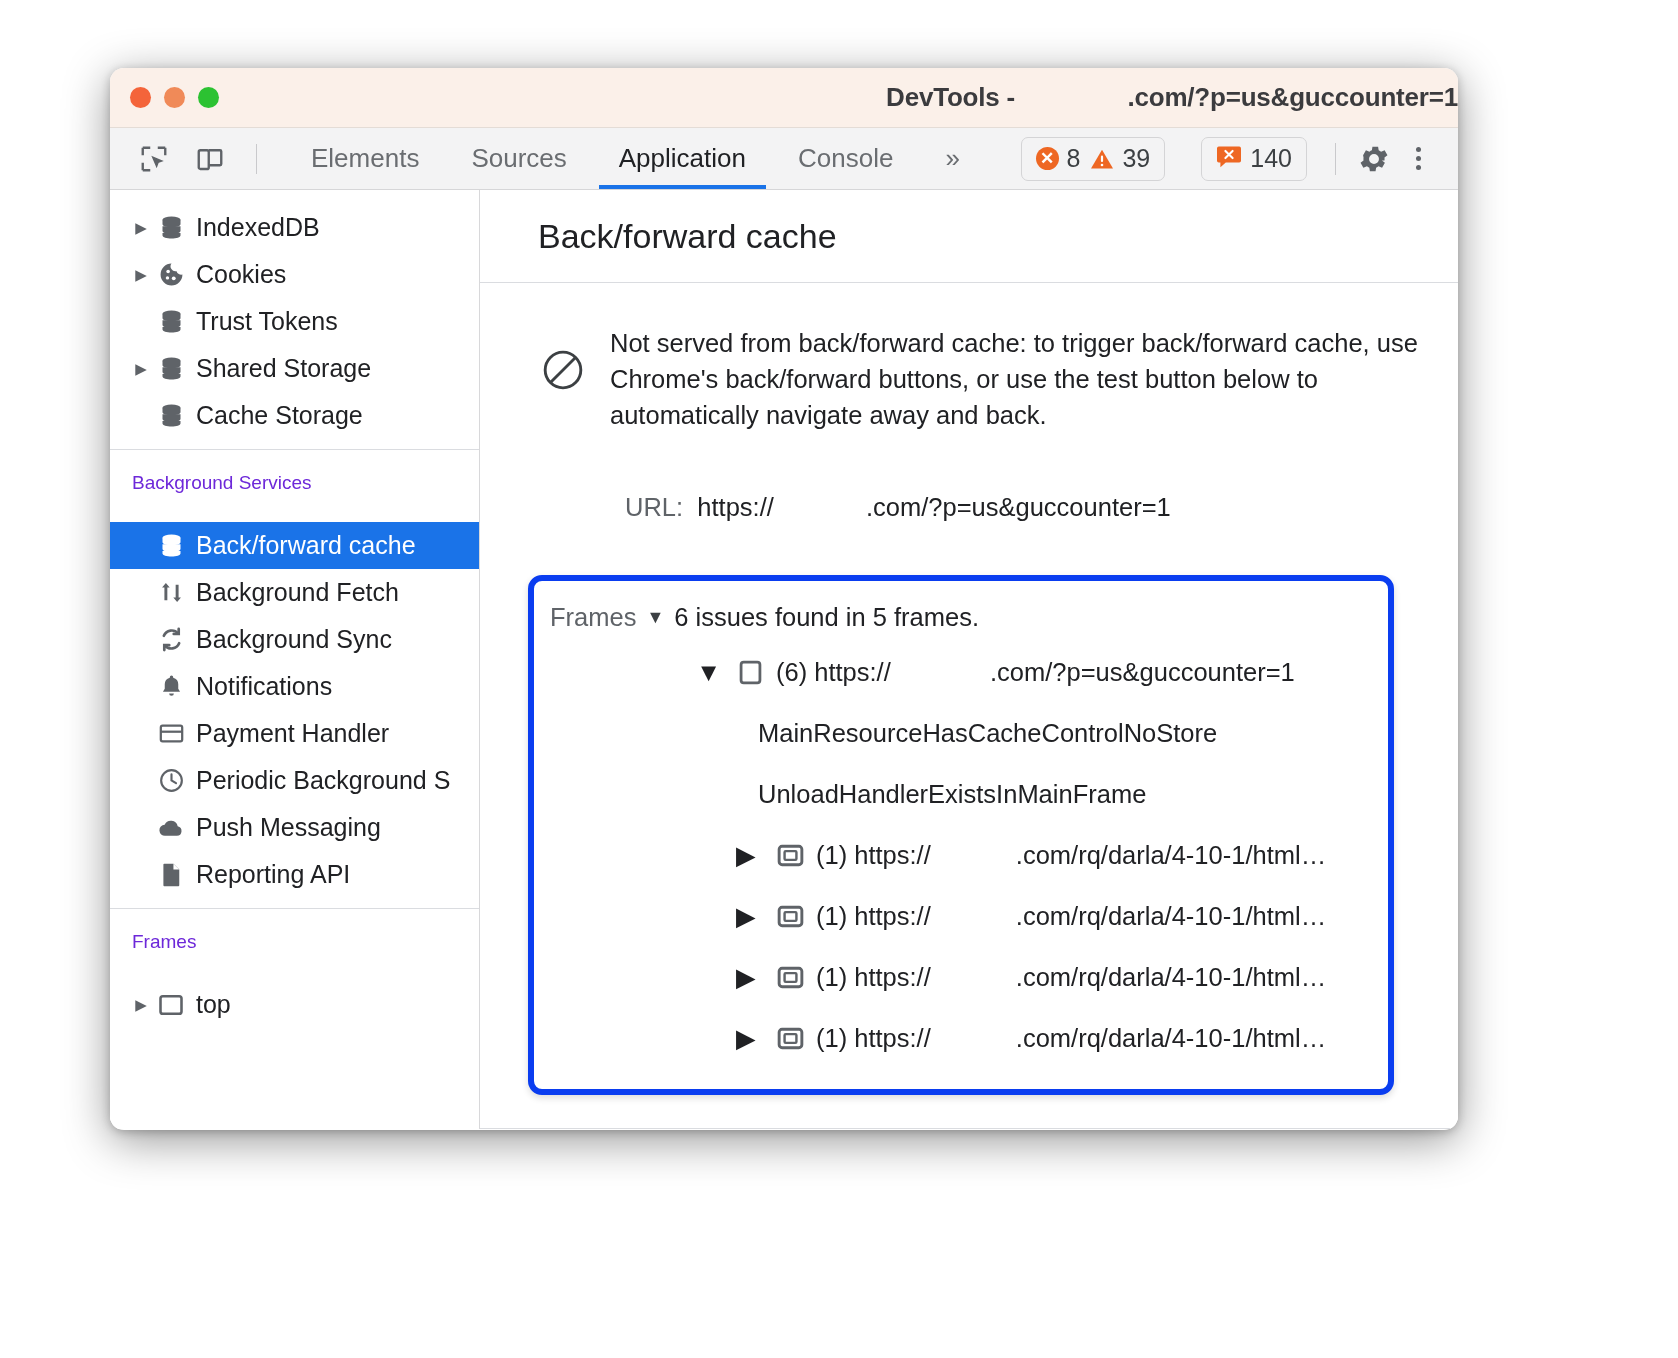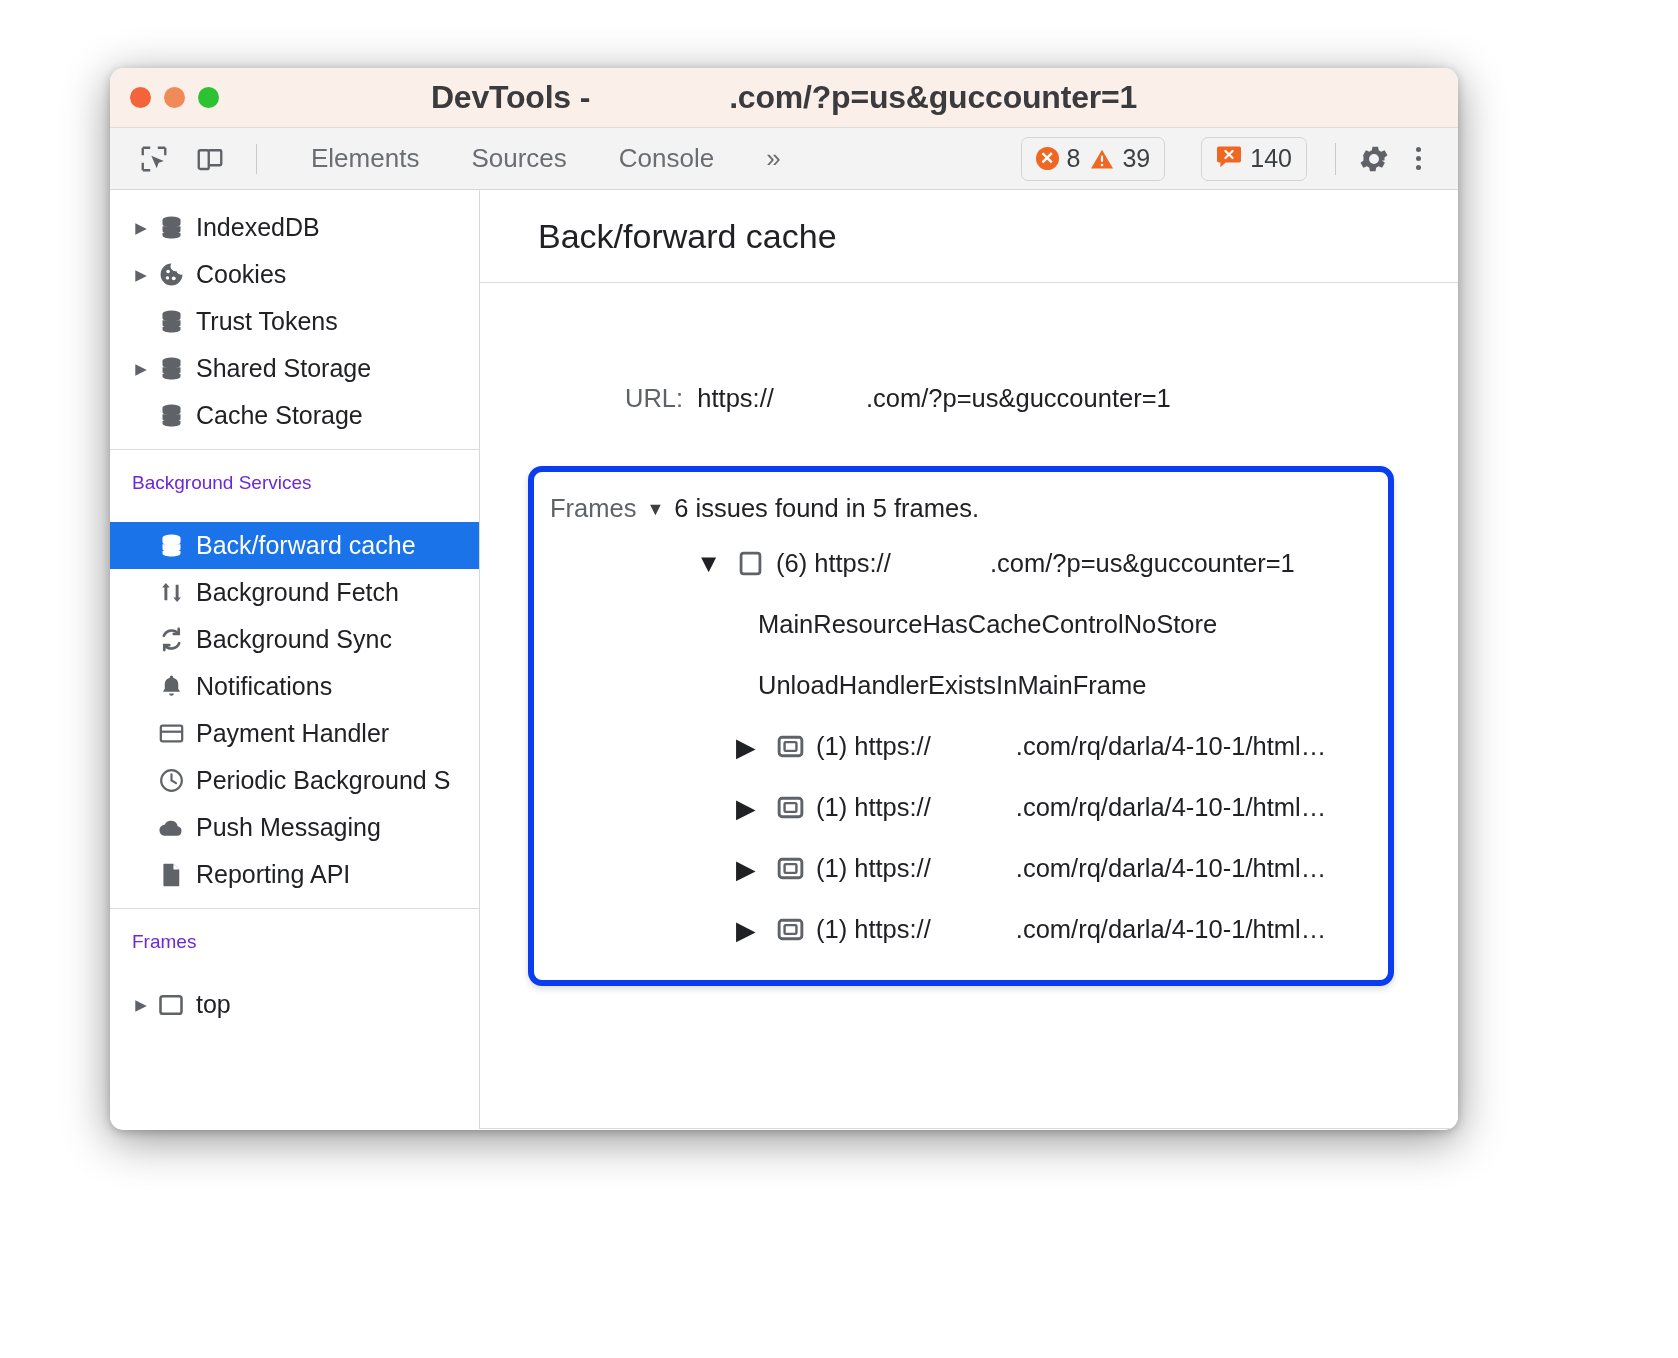--- a/index.html
+++ b/index.html
@@ -47,22 +47,22 @@
     margin-left: 20px;
   }
   .dot { width: 21px; height: 21px; border-radius: 50%; }
   .dot.red    { background: #f4643a; }
   .dot.yellow { background: #f08a58; }
   .dot.green  { background: #2cc232; }
 
   .win-title {
     position: absolute;
     left: 0; right: 0;
-    text-align: center;
-    font-size: 32px;
+    text-align: right;
+    font-size: 26px;
     font-weight: bold;
     color: #3b3b3e;
     letter-spacing: -0.2px;
     white-space: pre;
   }
 
   
   .toolbar {
     height: 62px;
     background: #f3f3f4;
@@ -356,20 +356,23 @@
 
       <div class="tb-sep"></div>
 
       <div class="tabs">
         <div class="tab">
           <span>Elements</span>
         </div>
         <div class="tab">
           <span>Sources</span>
         </div>
+        <div class="tab active">
+          <span>Application</span>
+        </div>
         <div class="tab">
           <span>Console</span>
         </div>
       </div>
 
       <div class="chevrons">»</div>
 
       <div class="spacer"></div>
 
       <div class="badge-group">
@@ -606,20 +609,29 @@
       </div>
 
       <div class="main">
 
         <div class="main-header">
           <div class="main-title">Back/forward cache</div>
         </div>
 
         <div class="main-content">
 
+          <div class="notice">
+            <div class="notice-icon">
+              <svg width="46" height="46" viewBox="0 0 24 24" fill="none" stroke="#3c4043" stroke-width="1.5">
+                <circle cx="12" cy="12" r="9.3"></circle>
+                <path d="M5.6 18.4 18.4 5.6"></path>
+              </svg>
+            </div>
+            <div class="notice-text">Not served from back/forward cache: to trigger back/forward cache, use Chrome's back/forward buttons, or use the test button below to automatically navigate away and back.</div>
+          </div>
 
           <div class="url-line">
             <span class="url-label">URL:</span><span>&nbsp;&nbsp;</span><span>https://             .com/?p=us&amp;guccounter=1</span>
           </div>
 
           <div class="frames-box">
 
             <div class="frames-head">
               <span class="lbl">Frames</span>
               <span class="caret-down">▼</span>

